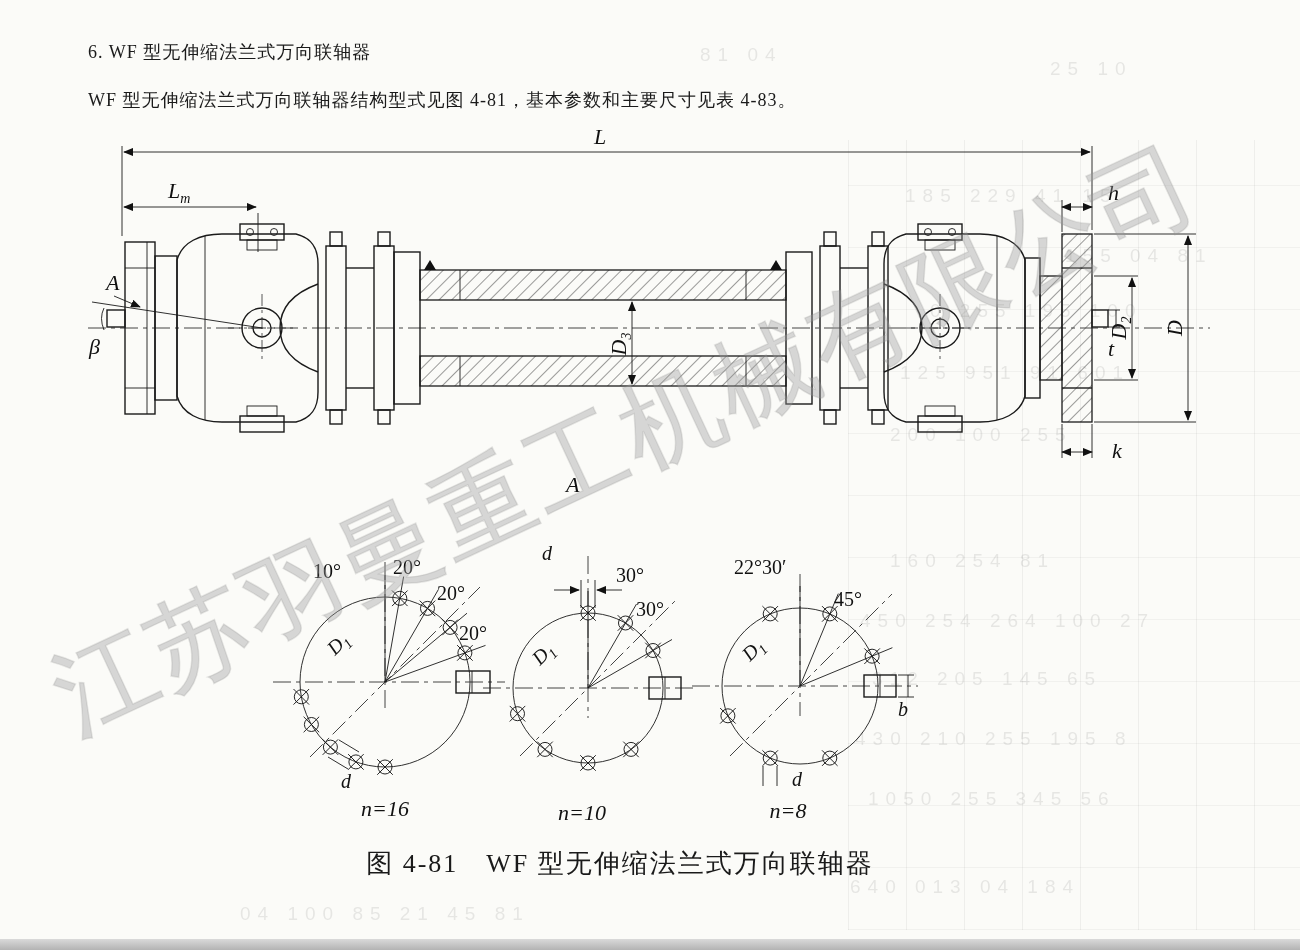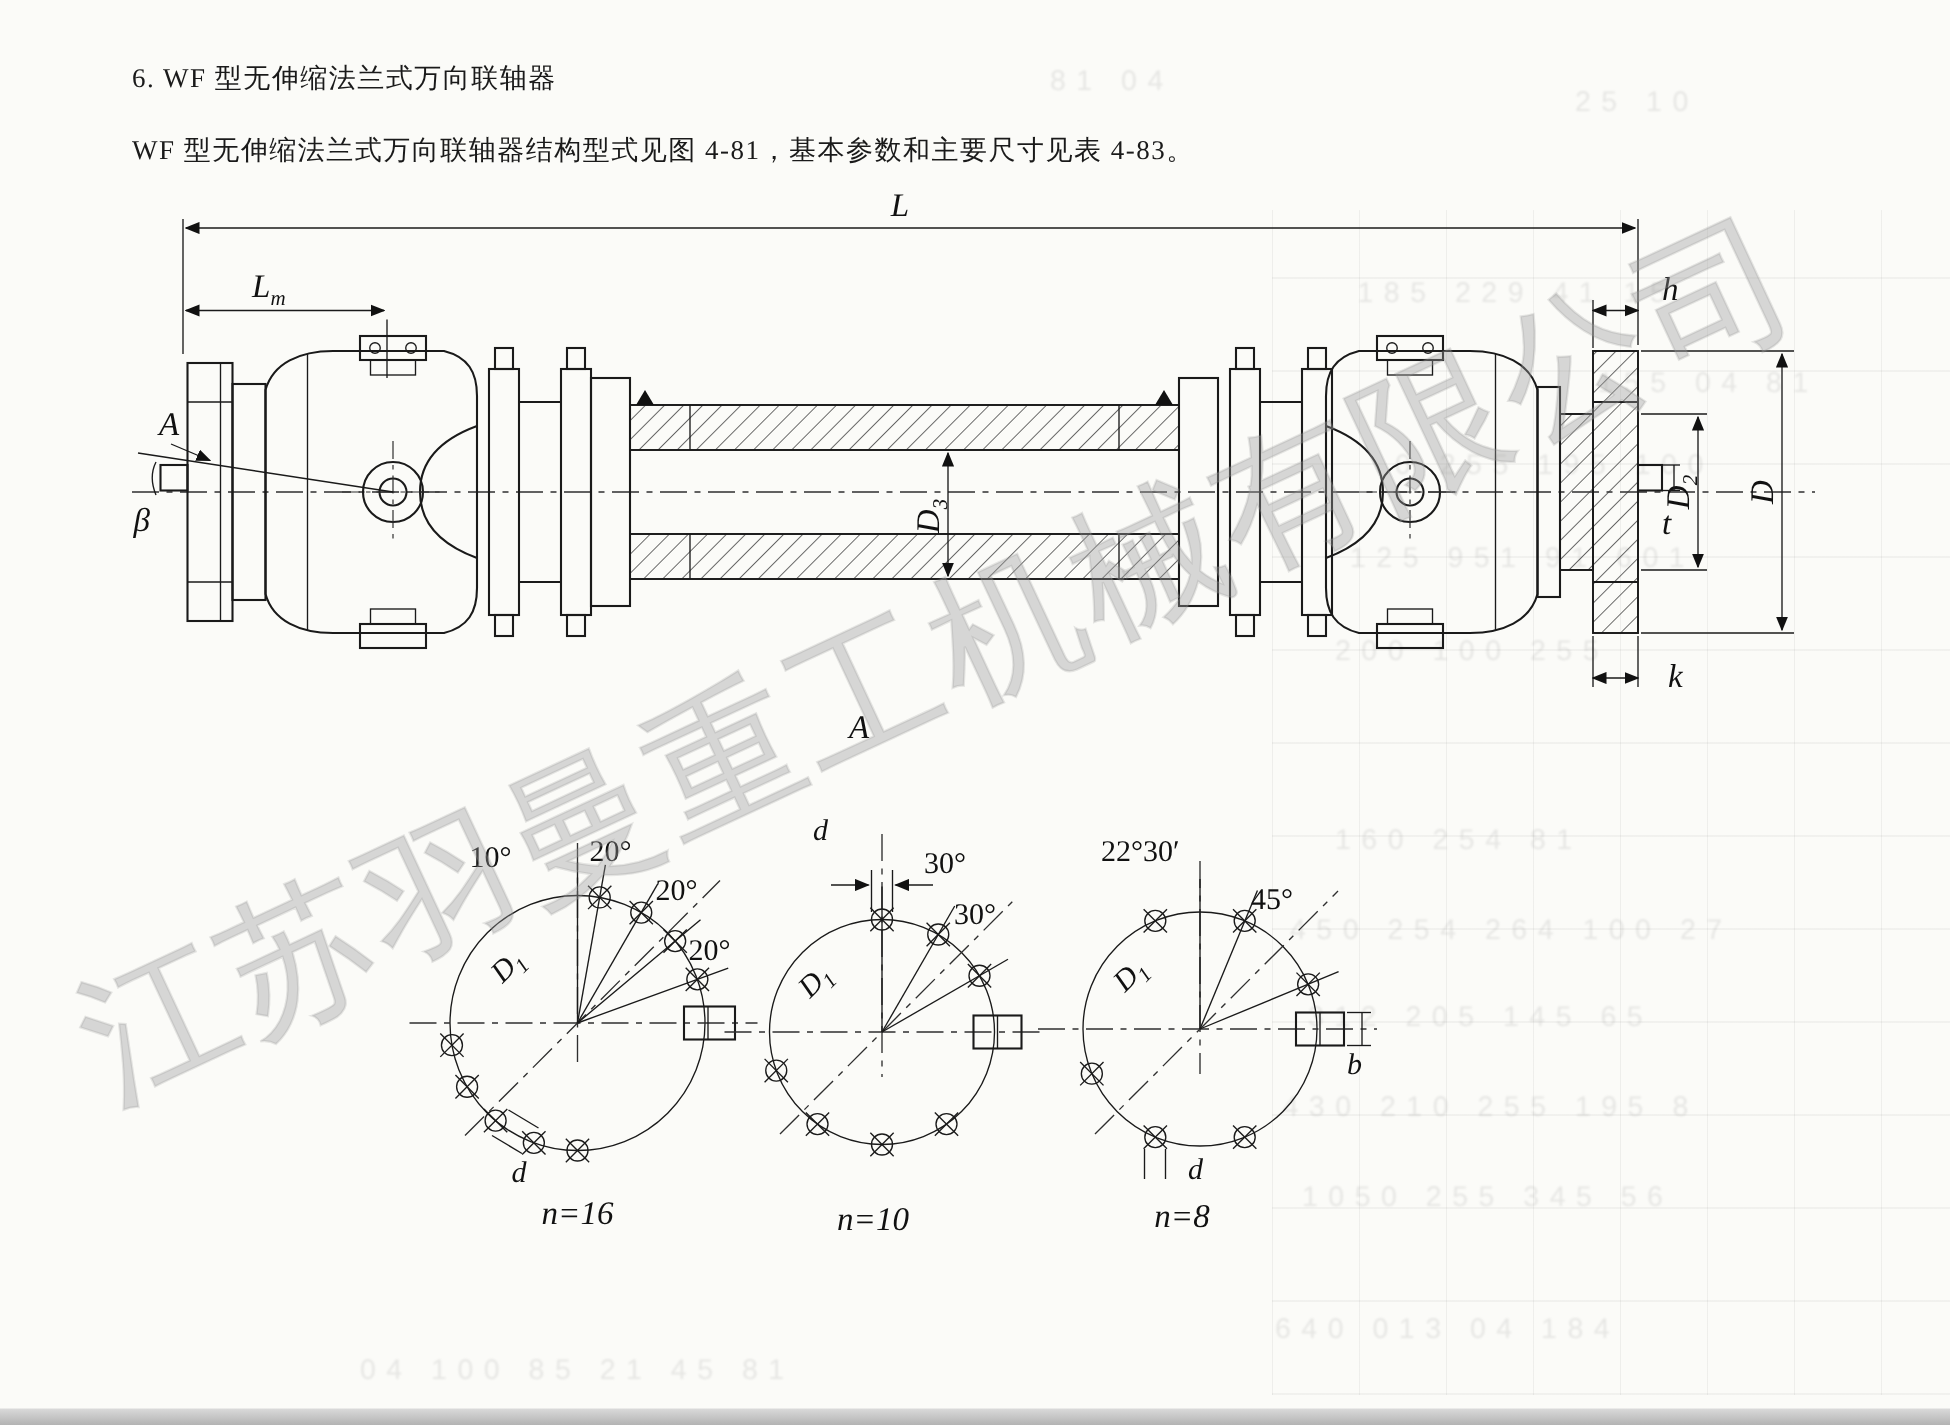--- a/index.html
+++ b/index.html
@@ -393,15 +393,16 @@
 
       <line class="dim" x1="-37" y1="80" x2="-37" y2="100"></line>
       <line class="dim" x1="-23" y1="80" x2="-23" y2="100"></line>
       <text class="lbl2" x="-8" y="100">d</text>
       <text class="lbl" x="-12" y="132" text-anchor="middle">n=8</text>
     </g>
 
     <text class="wm" transform="translate(640,470) rotate(-25)" text-anchor="middle">江苏羽曼重工机械有限公司</text>
   </svg>
 
+  <div class="caption">图 4-81　WF 型无伸缩法兰式万向联轴器</div>
 
   <div class="bottom-edge"></div>
 </div>
 
 </body></html>

